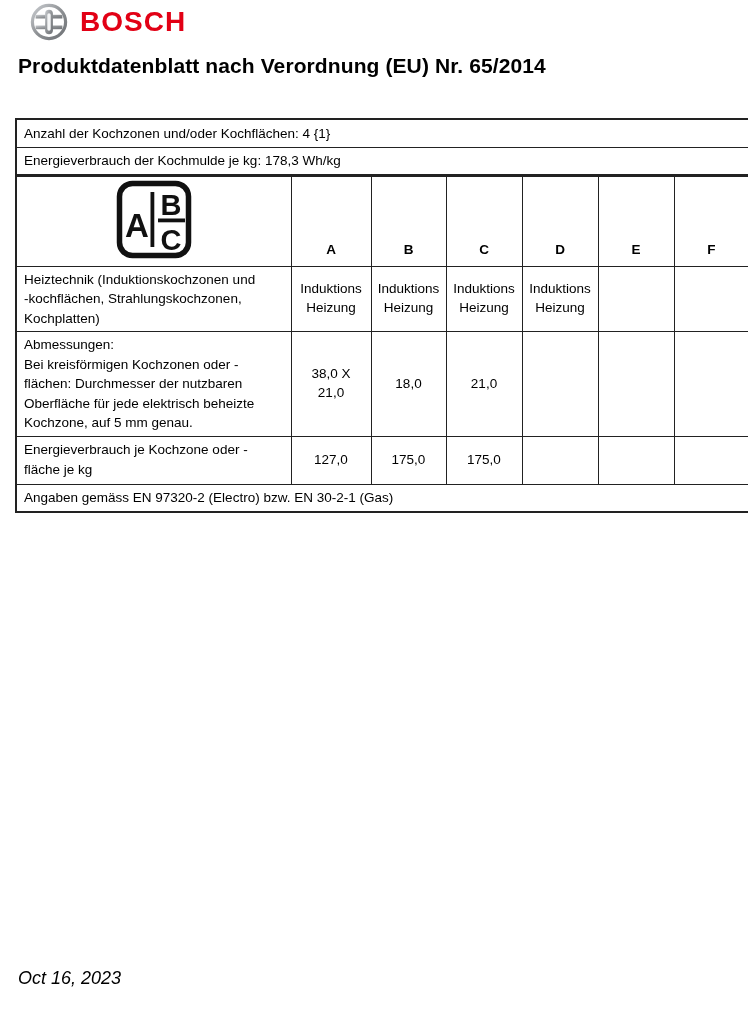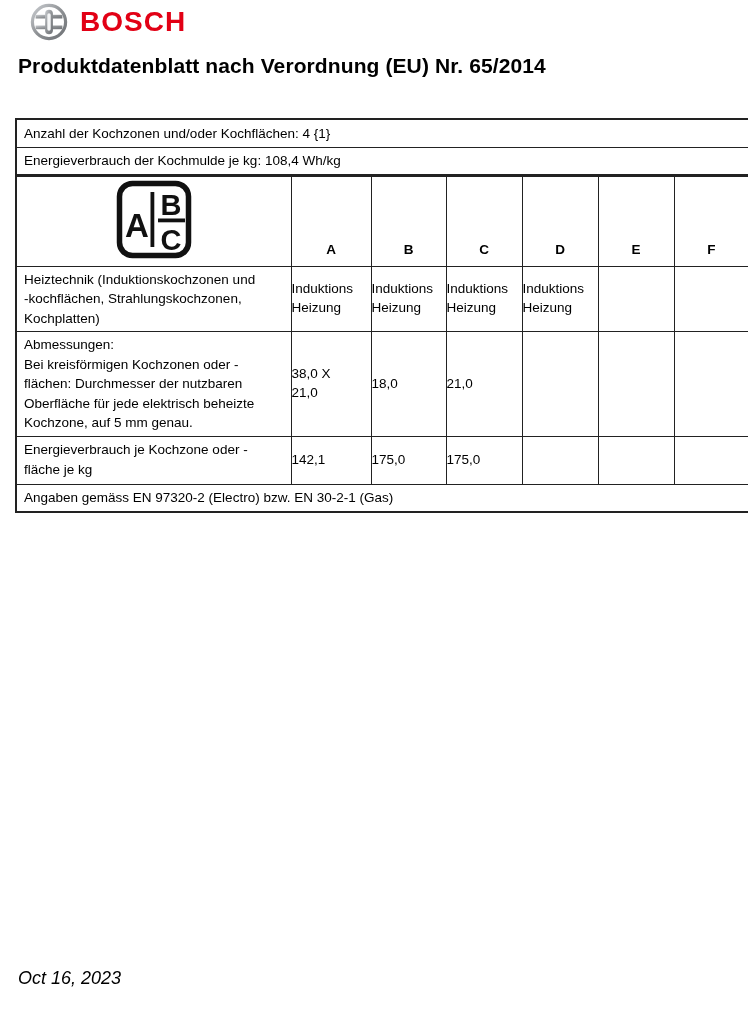--- a/index.html
+++ b/index.html
@@ -13,21 +13,21 @@
   .doc-title { position:absolute; top:54px; left:18px; font-size:21px; font-weight:bold; letter-spacing:0.1px; }
 
   
   table.datasheet { position:absolute; top:118px; left:15px; width:733px; border-collapse:collapse; table-layout:fixed; border:2px solid #222; }
   table.datasheet td { border:1.5px solid #222; font-size:13.5px; color:#000; overflow:hidden; }
   .summary-cell { padding:4px 7px; vertical-align:middle; }
   tr.thick-divider td { border-bottom:3px solid #222; }
   .icon-cell { text-align:center; vertical-align:middle; }
   .colhead-cell { text-align:center; vertical-align:bottom; font-weight:bold; font-size:14px; padding-bottom:9px; }
   .label-cell { padding:3px 6px 3px 7px; vertical-align:top; white-space:pre-line; line-height:1.45; }
-  .value-cell { vertical-align:middle; white-space:pre-line; line-height:1.4; }
+  .value-cell { text-align:center; vertical-align:middle; white-space:pre-line; line-height:1.4; }
   .footnote-cell { padding:3px 7px; vertical-align:middle; }
 
   tr.r-summary   { height:28px; }
   tr.r-colhead   { height:91px; }
   tr.r-heating   { height:65px; }
   tr.r-dims      { height:100px; }
   tr.r-energy    { height:48px; }
   tr.r-footnote  { height:27px; }
 
   
@@ -66,21 +66,21 @@
       <col style="width:76px">
         <col style="width:76px">
         <col style="width:76px">
         <col style="width:75px">
     </colgroup>
     <tbody>
       <tr class="r-summary">
         <td class="summary-cell" colspan="7">Anzahl der Kochzonen und/oder Kochflächen: 4 {1}</td>
       </tr>
       <tr class="r-summary thick-divider">
-        <td class="summary-cell" colspan="7">Energieverbrauch der Kochmulde je kg: 108,4 Wh/kg</td>
+        <td class="summary-cell" colspan="7">Energieverbrauch der Kochmulde je kg: 178,3 Wh/kg</td>
       </tr>
 
       <tr class="r-colhead">
         <td class="icon-cell">
           <svg width="76" height="79" viewBox="0 0 76 79">
             <rect x="3.5" y="3.5" width="69" height="72" rx="13" fill="none" stroke="#111" stroke-width="5.5"></rect>
             <text x="21" y="57" font-size="33" font-weight="bold" text-anchor="middle" fill="#111" font-family="Liberation Sans, sans-serif">A</text>
             <rect x="34.5" y="12" width="3.8" height="55" fill="#111"></rect>
             <text x="55" y="35" font-size="29" font-weight="bold" text-anchor="middle" fill="#111" font-family="Liberation Sans, sans-serif">B</text>
             <rect x="42" y="38.5" width="27" height="3.8" fill="#111"></rect>
@@ -122,21 +122,21 @@
         <td class="value-cell">18,0</td>
         <td class="value-cell">21,0</td>
         <td class="value-cell"></td>
         <td class="value-cell"></td>
         <td class="value-cell"></td>
       </tr>
 
       <tr class="r-energy">
         <td class="label-cell">Energieverbrauch je Kochzone oder -
 fläche je kg</td>
-        <td class="value-cell">142,1</td>
+        <td class="value-cell">127,0</td>
         <td class="value-cell">175,0</td>
         <td class="value-cell">175,0</td>
         <td class="value-cell"></td>
         <td class="value-cell"></td>
         <td class="value-cell"></td>
       </tr>
 
       <tr class="r-footnote">
         <td class="footnote-cell" colspan="7">Angaben gemäss EN 97320-2 (Electro) bzw. EN 30-2-1 (Gas)</td>
       </tr>

